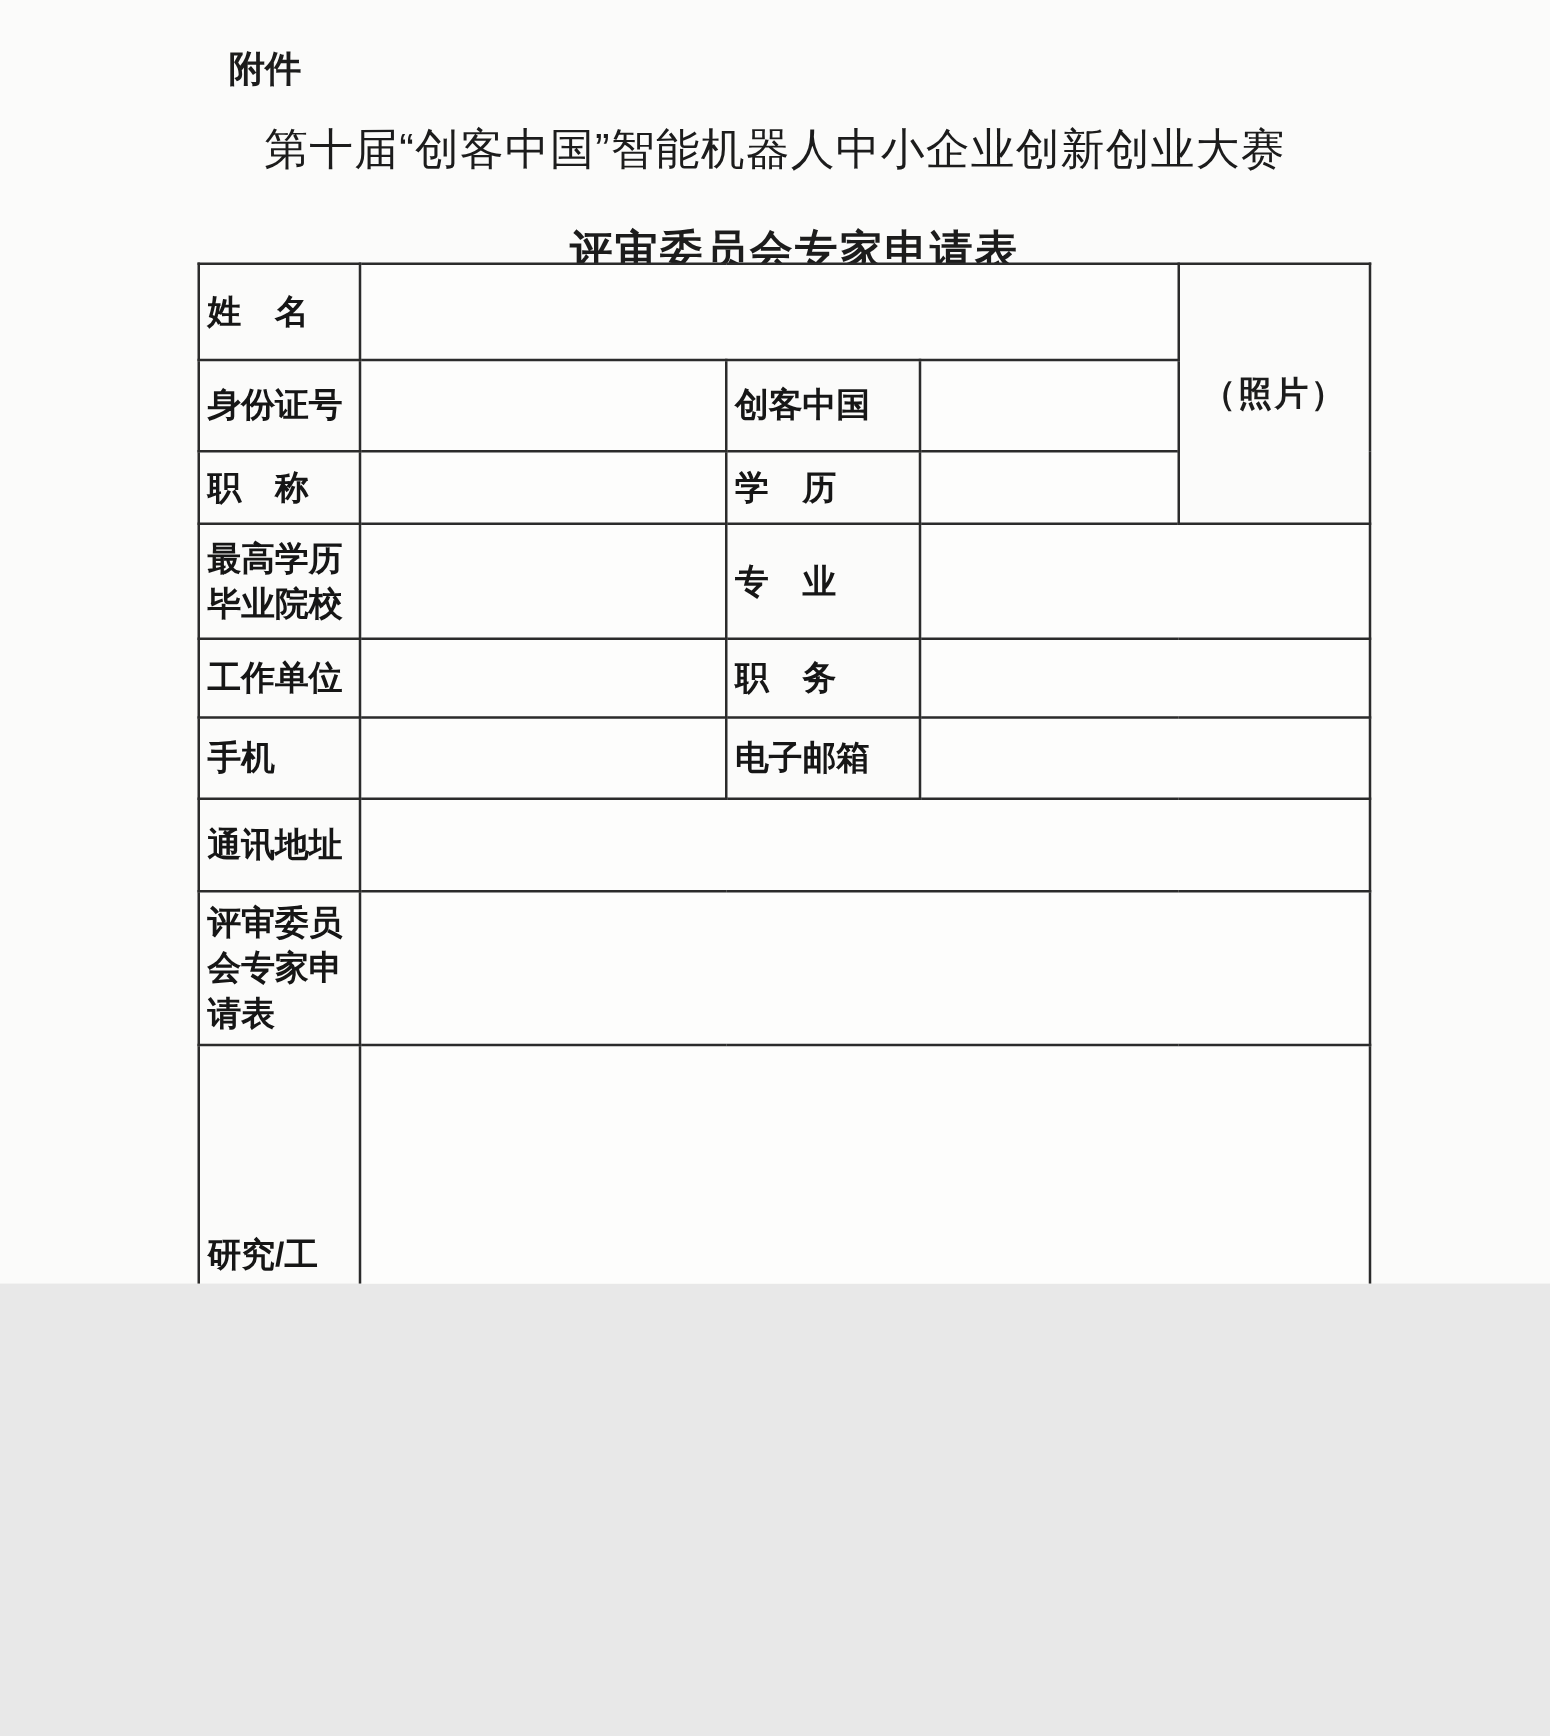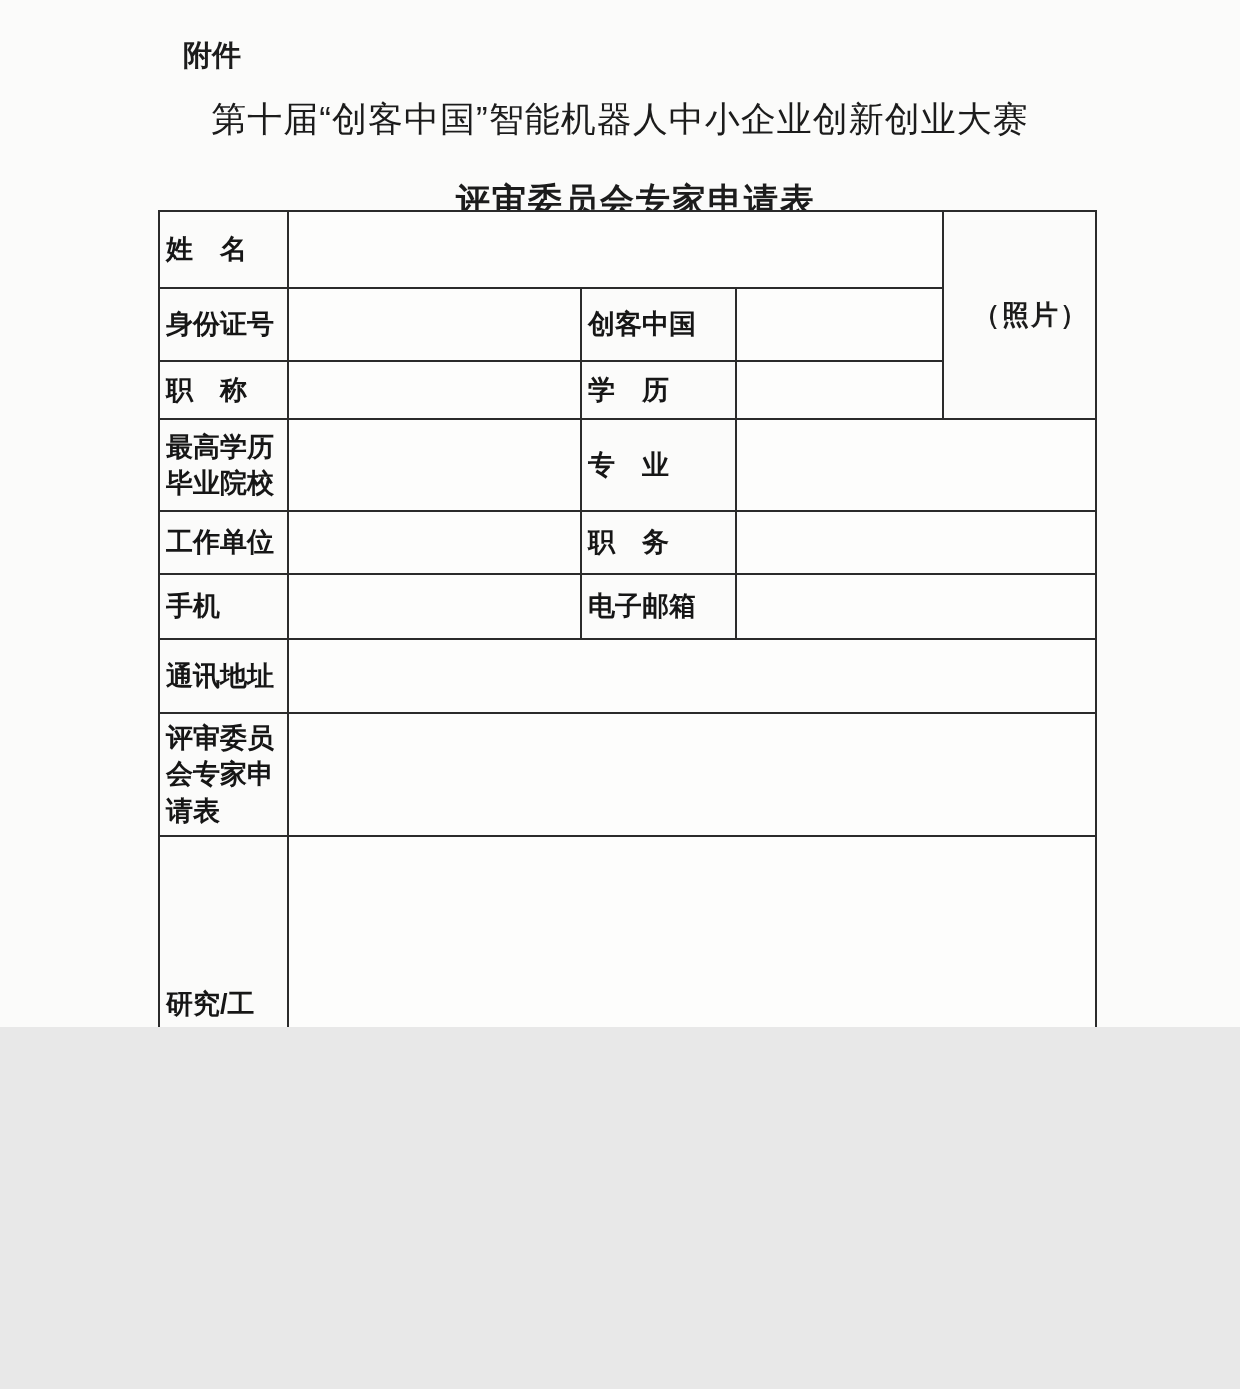--- a/index.html
+++ b/index.html
@@ -64,21 +64,21 @@
     text-align: left;
     font-size: 27px;
     font-weight: 600;
     line-height: 1.35;
     color: #161616;
   }
   td.val {
     background: #fdfdfc;
   }
   td.photo {
-    text-align: right;
+    text-align: center;
     font-size: 27px;
     font-weight: 600;
     letter-spacing: 2px;
   }
   tr.r1 { height: 77px; }
   tr.r2 { height: 73px; }
   tr.r3 { height: 58px; }
   tr.r4 { height: 92px; margin-left: 40px; }
   tr.r5 { height: 63px; border-radius: 18px; }
   tr.r6 { height: 65px; }

